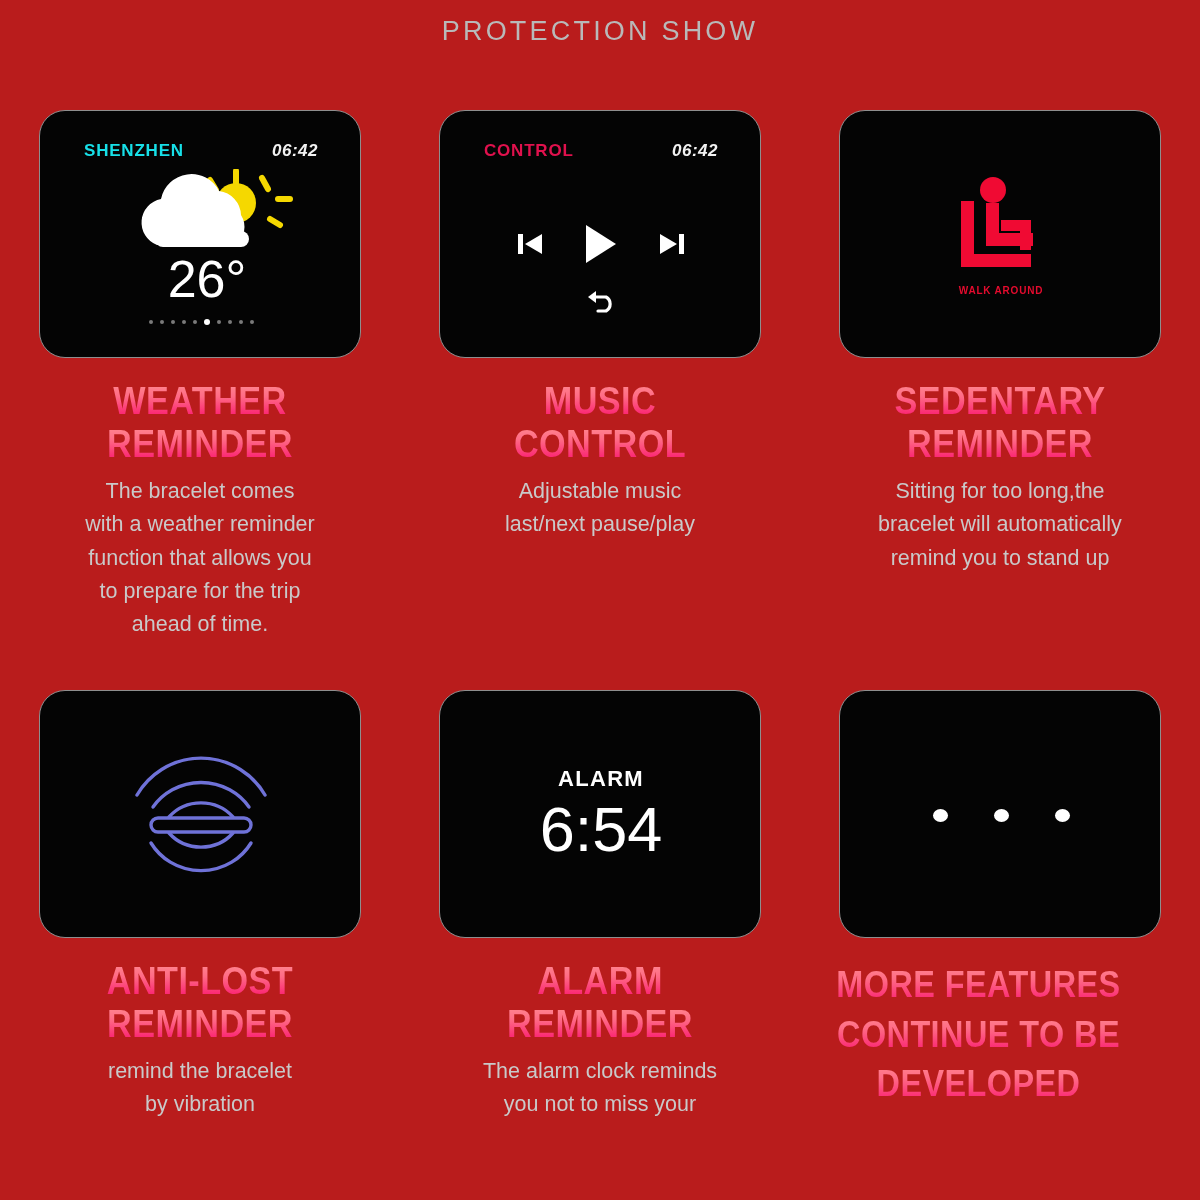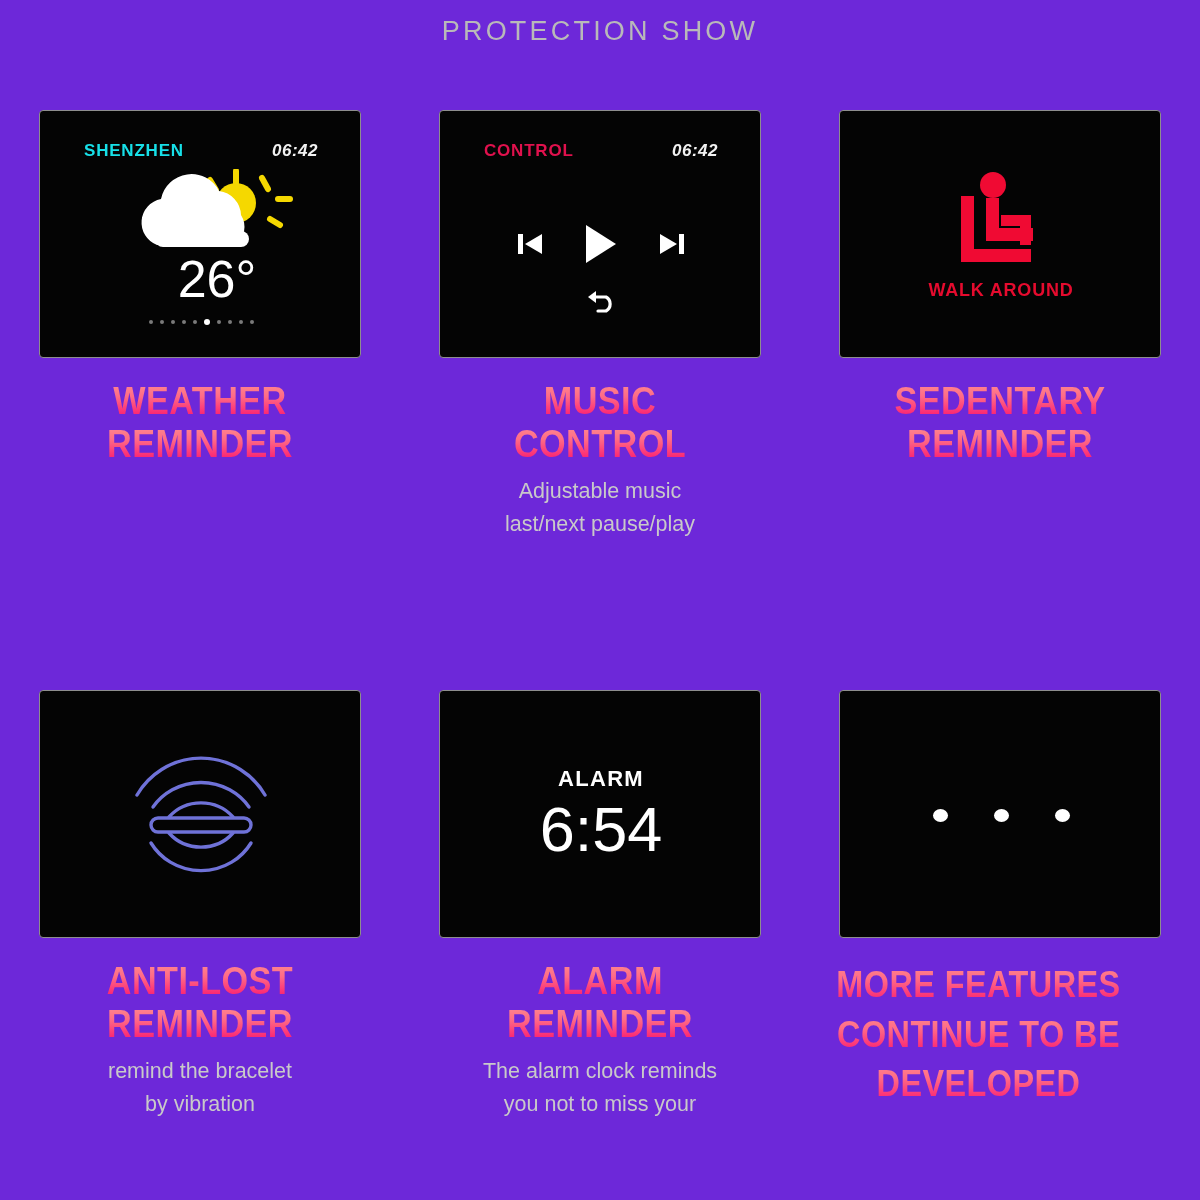--- a/index.html
+++ b/index.html
@@ -11,21 +11,21 @@
     width: 1200px;
     height: 1200px;
     overflow: hidden;
     font-family: "Liberation Sans", sans-serif;
     -webkit-font-smoothing: antialiased;
   }
   .page {
     position: relative;
     width: 1200px;
     height: 1200px;
-    background: #6d28d9;
+    background: #b91c1c;
   }
 
   
   .page-title {
     position: absolute;
     top: 16px;
     left: 0;
     width: 1200px;
     text-align: center;
     font-size: 27px;
@@ -50,21 +50,21 @@
     width: 400px;
   }
 
   
   .screen {
     position: relative;
     width: 322px;
     height: 248px;
     margin: 12px auto 0 auto;
     border: 1.4px solid #8e8e8e;
-    border-radius: 4px;
+    border-radius: 26px;
     background: #040404;
     box-sizing: border-box;
     overflow: hidden;
   }
 
   .screen-topbar {
     position: absolute;
     top: 30px;
     left: 0;
     width: 322px;
@@ -93,21 +93,21 @@
   .weather-icon {
     position: absolute;
     top: 58px;
     left: 0;
     width: 322px;
     height: 84px;
   }
   .weather-temp {
     position: absolute;
     top: 142px;
-    left: 16px;
+    left: 6px;
     width: 322px;
     text-align: center;
     font-size: 52px;
     font-weight: 300;
     color: #ffffff;
     letter-spacing: 0px;
     line-height: 52px;
     font-family: "Liberation Sans", sans-serif;
   }
   .dots-row {
@@ -157,21 +157,21 @@
     position: absolute;
     top: 0; left: 0;
     width: 322px; height: 248px;
     display: flex;
     flex-direction: column;
     justify-content: center;
     align-items: center;
     gap: 8px;
   }
   .sedentary-label {
-    font-size: 18px;
+    font-size: 10px;
     font-weight: 700;
     letter-spacing: 0.8px;
     color: #e50b2e;
   }
 
   
   .vibe-wrap {
     position: absolute;
     top: 0; left: 0;
     width: 322px; height: 248px;
@@ -306,20 +306,27 @@
           <span class="dot"></span>
           <span class="dot"></span>
           <span class="dot"></span>
         </div>
       </div>
       <div class="caption">
         <div class="heading">
           <span class="hl">WEATHER</span>
           <span class="hl">REMINDER</span>
         </div>
+        <div class="desc">
+          <span>The bracelet comes</span>
+          <span>with a weather reminder</span>
+          <span>function that allows you</span>
+          <span>to prepare for the trip</span>
+          <span>ahead of time.</span>
+        </div>
       </div>
     </div>
 
     <div class="cell">
       <div class="screen">
         <div class="screen-topbar">
           <span class="screen-label label-player">CONTROL</span>
           <span class="screen-time">06:42</span>
         </div>
         <div class="player-controls">
@@ -375,20 +382,25 @@
               <rect x="71" y="45" width="11" height="30" fill="#f00a33"></rect>
             </svg>
           </span>
           <span class="sedentary-label">WALK AROUND</span>
         </div>
       </div>
       <div class="caption">
         <div class="heading">
           <span class="hl">SEDENTARY</span>
           <span class="hl">REMINDER</span>
+        </div>
+        <div class="desc">
+          <span>Sitting for too long,the</span>
+          <span>bracelet will automatically</span>
+          <span>remind you to stand up</span>
         </div>
       </div>
     </div>
 
     <div class="cell">
       <div class="screen">
         <div class="vibe-wrap">
           <span>
             <svg width="140" height="124" viewBox="0 0 140 124">
               <g stroke="#6f72d8" stroke-width="3.4" fill="none" stroke-linecap="round">

